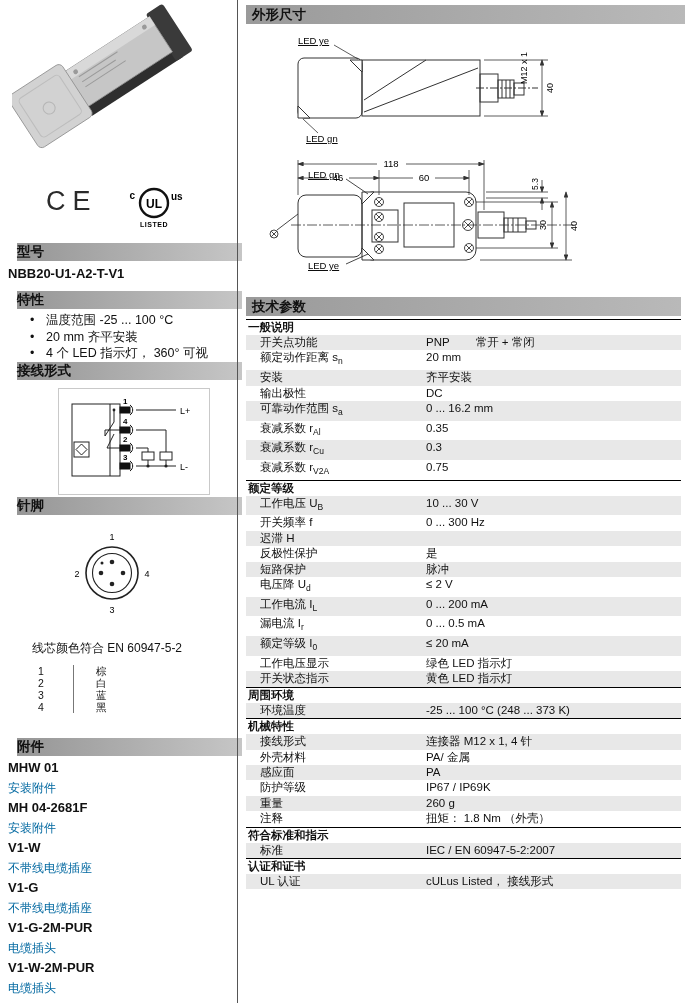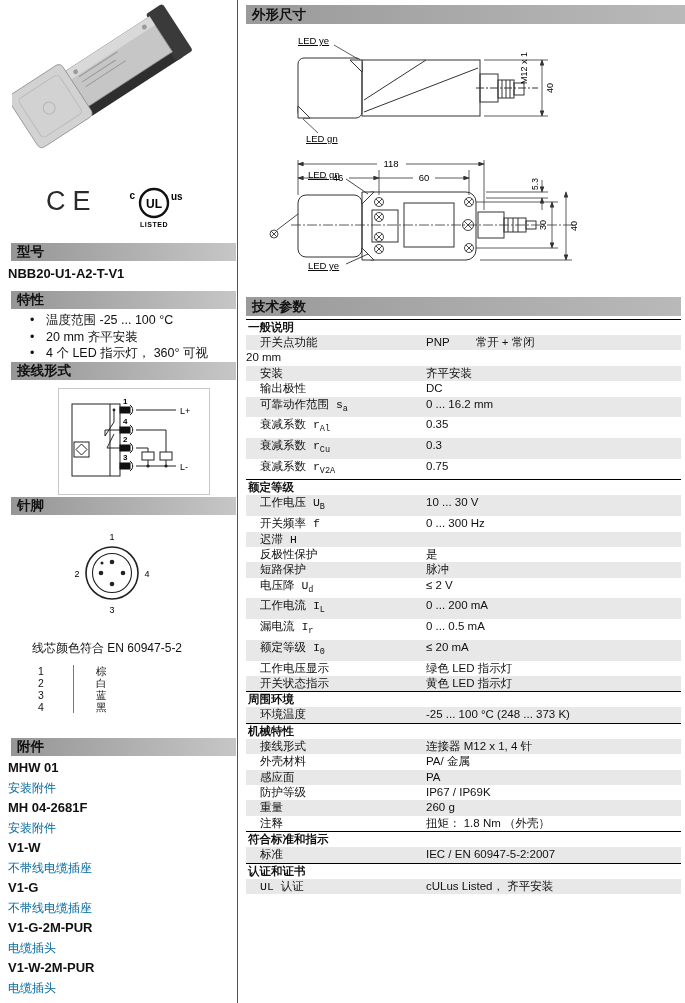--- a/index.html
+++ b/index.html
@@ -1,22 +1,22 @@
 <!DOCTYPE html>
 <html><head>
 <meta charset="utf-8">
 <style>
   html,body{margin:0;padding:0;}
   body{width:685px;height:1003px;background:#ffffff;font-family:"Liberation Sans",sans-serif;color:#111;position:relative;overflow:hidden;}
   #page{position:absolute;inset:0;}
   
   #left{position:absolute;left:0;top:0;width:237px;height:1003px;}
-  .lhdr{position:absolute;left:11px;width:225px;height:18px;line-height:18px;
+  .lhdr{position:absolute;left:17px;width:225px;height:18px;line-height:18px;
         background:linear-gradient(90deg,#969696,#c6c6c6);
-        font-size:13.5px;font-weight:bold;padding-left:6px;box-sizing:border-box;}
+        font-size:13.5px;font-weight:bold;box-sizing:border-box;}
   #photo{position:absolute;left:12px;top:2px;}
   #certs{position:absolute;left:26px;top:186px;width:185px;height:42px;display:flex;align-items:flex-start;margin-left:20px;}
   #ce-text{font-size:27px;letter-spacing:7px;color:#2a2a2a;font-weight:400;}
   #ul-mark{margin-left:26px;}
   #model-name{position:absolute;left:8px;top:266px;font-size:13px;font-weight:bold;}
   #features{position:absolute;left:8px;top:312px;margin:0;padding:0;list-style:none;width:225px;}
   #features li{font-size:12.5px;line-height:16.5px;padding-left:38px;position:relative;}
   #features li::before{content:"•";position:absolute;left:22px;}
   #wiring-svg{position:absolute;left:58px;top:388px;}
   #pins-svg{position:absolute;left:58px;top:528px;}
@@ -34,21 +34,21 @@
         background:linear-gradient(90deg,#9a9a9a,#b9b9b9);
         font-size:13.5px;font-weight:bold;padding-left:6px;}
   #draw1{position:absolute;left:8px;top:30px;}
   #draw2{position:absolute;left:8px;top:150px;}
   #tech{position:absolute;left:8px;top:297px;width:435px;}
   #tech-hdr{height:19px;line-height:19px;background:linear-gradient(90deg,#9a9a9a,#b9b9b9);
         font-size:13.5px;font-weight:bold;padding-left:6px;margin-bottom:3px;}
   .sec-title{font-size:11.5px;font-weight:bold;border-top:1px solid #000;height:15px;line-height:15px;padding-left:2px;}
   .trow{display:flex;min-height:15.4px;line-height:15.4px;font-size:11.5px;}
   .trow.alt{background:#e8e8e8;}
-  .tlbl{width:180px;padding-left:14px;box-sizing:border-box;white-space:nowrap;font-family:Liberation Mono, monospace;}
+  .tlbl{width:180px;padding-left:14px;box-sizing:border-box;white-space:nowrap;}
   .tlbl sub{font-size:8.5px;}
   .tval{flex:1;white-space:nowrap;}
   .tval .v2{margin-left:26px;}
   svg text{font-family:"Liberation Sans",sans-serif;}
 </style>
 </head>
 <body>
 
 <div id="page">
 
@@ -337,20 +337,21 @@
 
     <div id="tech">
       <div id="tech-hdr">技术参数</div>
       <div id="tech-body">
           <div class="sec-title">一般说明</div>
           <div class="trow alt">
             <span class="tlbl"><span>开关点功能</span></span>
             <span class="tval"><span class="v1">PNP</span><span class="v2">常开 + 常闭</span></span>
           </div>
           <div class="trow">
+            <span class="tlbl"><span>额定动作距离  s</span><sub>n</sub></span>
             <span class="tval"><span class="v1">20 mm</span></span>
           </div>
           <div class="trow alt">
             <span class="tlbl"><span>安装</span></span>
             <span class="tval"><span class="v1">齐平安装</span></span>
           </div>
           <div class="trow">
             <span class="tlbl"><span>输出极性</span></span>
             <span class="tval"><span class="v1">DC</span></span>
           </div>
@@ -445,18 +446,18 @@
             <span class="tval"><span class="v1">扭矩： 1.8 Nm （外壳）</span></span>
           </div>
           <div class="sec-title">符合标准和指示</div>
           <div class="trow alt">
             <span class="tlbl"><span>标准</span></span>
             <span class="tval"><span class="v1">IEC / EN 60947-5-2:2007</span></span>
           </div>
           <div class="sec-title">认证和证书</div>
           <div class="trow alt">
             <span class="tlbl"><span>UL 认证</span></span>
-            <span class="tval"><span class="v1">cULus Listed， 齐平安装</span></span>
+            <span class="tval"><span class="v1">cULus Listed， 接线形式</span></span>
           </div>
         </div>
     </div>
   </div>
 </div>
 
 </body></html>

